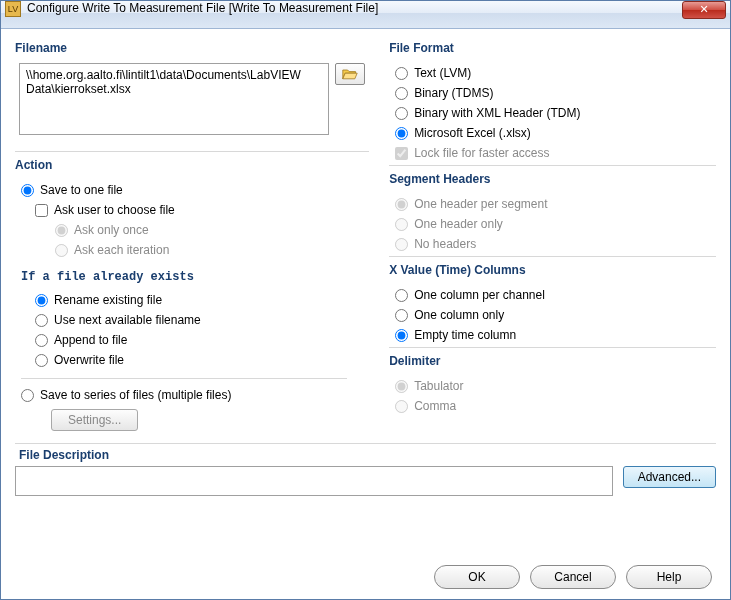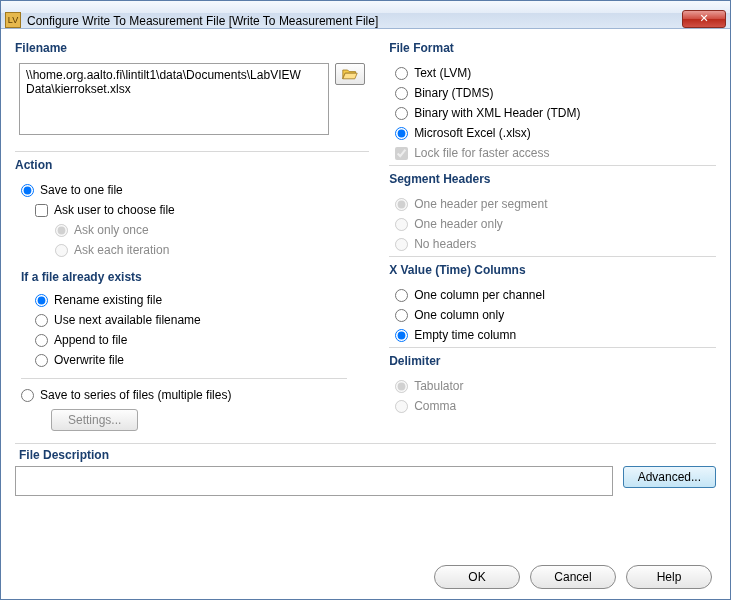--- a/index.html
+++ b/index.html
@@ -2,40 +2,40 @@
 <html><head>
 <meta charset="utf-8">
 <style>
   * { box-sizing: border-box; font-family: "Segoe UI", Tahoma, sans-serif; font-size: 12px; }
   body { margin: 0; background: #999; }
   .window { width: 731px; height: 600px; background: #fff; border: 1px solid #5a7ca8; box-shadow: 0 0 8px rgba(0,0,0,0.3); position: relative; }
   .titlebar {
     height: 28px;
     background: linear-gradient(to bottom, #f5f9fd 0%, #e4ecf7 45%, #d0ddee 46%, #dde8f5 100%);
     border-bottom: 1px solid #9fb6d4;
-    display: flex; align-items: flex-end; padding: 0 4px;
+    display: flex; align-items: flex-start; padding: 0 4px;
   }
   .titlebar .appicon { width: 16px; height: 16px; background: #e6b84d; border: 1px solid #a07820; margin-right: 6px; font-size:9px; text-align:center; line-height:14px; color:#5a3a00;}
   .titlebar .title { flex: 1; color: #000; font-weight: normal; }
   .titlebar .close { width: 44px; height: 18px; background: linear-gradient(to bottom,#e89b95,#cf4d41 50%,#b92a1c 51%,#d05045); border:1px solid #8a2a20; border-radius:3px; color:#fff; text-align:center; line-height:15px; font-size:11px; cursor:pointer;}
   .body { position:absolute; top:28px; left:0; right:0; bottom:0; padding: 6px 14px 10px 14px; background:#fff; }
   .cols { display:flex; gap: 20px; }
   .col { flex:1; min-width:0; }
   .group-title { font-weight:bold; color:#1a3e6e; margin: 6px 0 8px 0; }
   .divider { border:none; border-top:1px solid #d8d8d8; margin: 2px 0 2px 0; }
   .fname-row { display:flex; gap:6px; align-items:flex-start; padding:0 4px 0 4px;}
   textarea.fname { flex:1; height:72px; resize:none; border:1px solid #a0a0a0; padding:4px 6px; font-family:inherit; }
   .browse-btn { width:30px; height:22px; border:1px solid #8a8a8a; background:linear-gradient(#fefefe,#e8e8e8); border-radius:2px; display:flex; align-items:center; justify-content:center; cursor:pointer;}
   .browse-btn svg { width:16px; height:14px;}
   .radio-row, .check-row { display:flex; align-items:center; gap:6px; padding:3px 0 3px 6px; color:#000;}
   .radio-row.disabled, .check-row.disabled { color:#8a8a8a; }
   .radio-row input, .check-row input { margin:0; }
   .indent1 { padding-left: 20px; }
   .indent2 { padding-left: 40px; align-items: center; }
-  .sub-title { font-weight:bold; color:#1a3e6e; margin: 10px 0 6px 6px;}
+  .sub-title { font-weight:bold; color:#1a3e6e; margin: 10px 0 6px 6px; font-family: Liberation Mono, monospace;}
   .settings-btn { margin: 4px 0 4px 36px; padding:3px 16px; border:1px solid #a8a8a8; background:linear-gradient(#fdfdfd,#e6e6e6); border-radius:3px; color:#888; cursor:default;}
   .desc-row { margin-top:4px; }
   .desc-label { font-weight:bold; color:#1a3e6e; margin:0 0 4px 4px;}
   .desc-wrap { display:flex; gap:10px; align-items:flex-start;justify-content:flex-end;}
   .desc-input { flex:1; height:30px; border:1px solid #a0a0a0; padding:4px;}
   .adv-btn { padding:3px 14px; border:1px solid #3c7fb1; background:linear-gradient(#eaf6fd,#c4e5f6); border-radius:3px; cursor:pointer; color:#000;}
   .footer { position:absolute; bottom:10px; right:18px; display:flex; gap:10px;}
   .footer button { width:86px; padding:4px 0; border:1px solid #8a8a8a; background:linear-gradient(#fdfdfd,#e6e6e6); border-radius:12px; cursor:pointer;}
   .left-col { flex: 1 1 52%; }
   .right-col { flex: 1 1 48%; }

